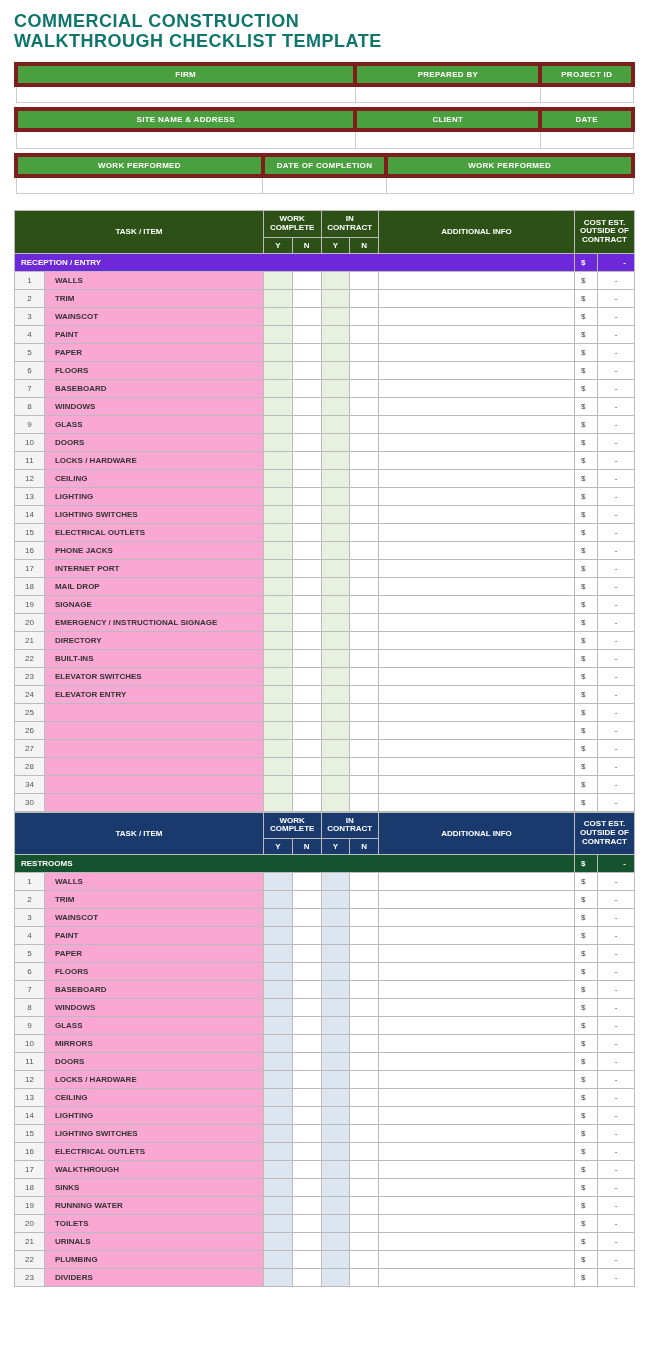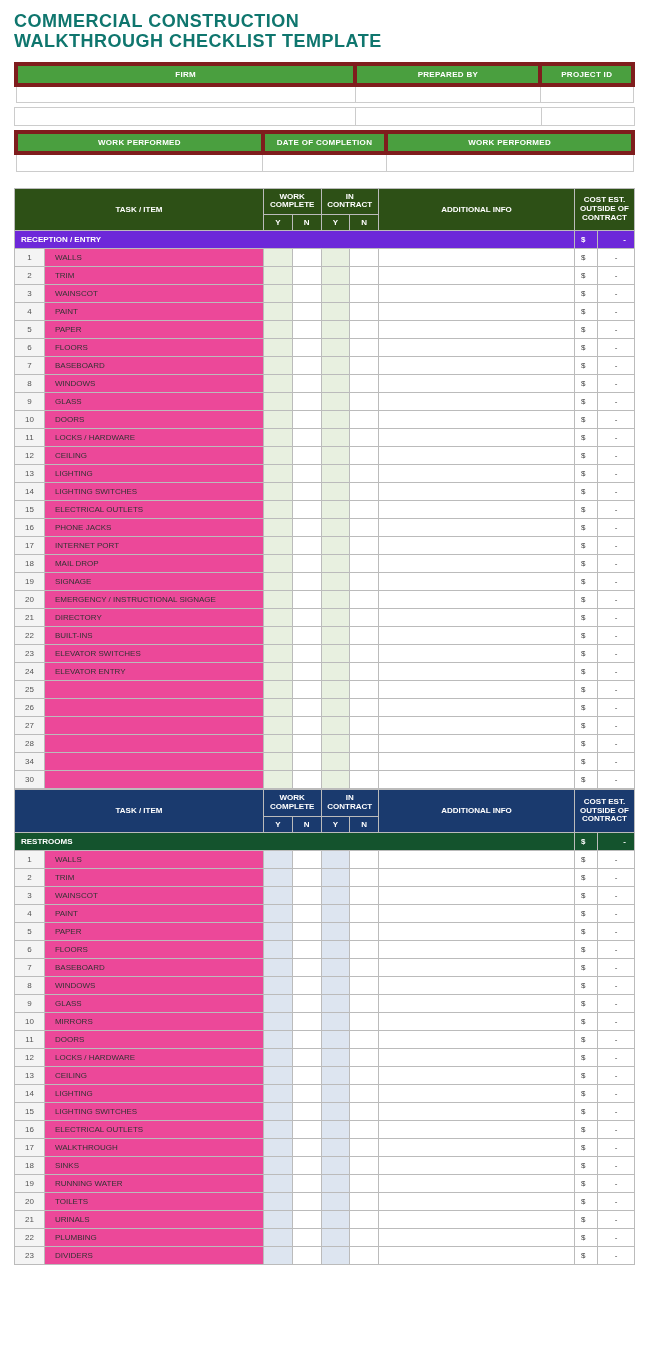--- a/index.html
+++ b/index.html
@@ -24,21 +24,21 @@
 .hdr-yn { color: #fff; font-weight: bold; text-align: center; font-size: 8px; padding: 3px 0; }
 .hdr-main.task { text-align: center; vertical-align: middle; }
 .hdr-main.twoline { line-height: 1.1; padding: 4px 2px; }
 .cat-row td { color: #fff; font-weight: bold; font-size: 8px; padding: 4px 6px; }
 .cat-green td { background: #6d28d9; }
 .cat-blue td { background: #14532d; }
 .cat-row .cost-dollar { text-align: left; padding-left: 6px; }
 .cat-row .cost-dash { text-align: right; padding-right: 8px; }
 
 .num-col { width: 26px; text-align: center; background: #f4f4f4; color: #555; }
-.name-col { width: 190px; padding-left: 10px; color: #333; background: #ec4899; }
+.name-col { width: 190px; padding-left: 10px; color: #333; background: #f9a8d4; font-weight: bold; }
 .yn-col { width: 25px; text-align: center; }
 .info-col { width: 170px; background: #fff; }
 .cost-d { width: 20px; padding-left: 6px; color: #444; }
 .cost-v { width: 32px; text-align: center; color: #444; }
 .shade-green { background: #e8f0e0; }
 .shade-blue { background: #dde5f0; }
 .data-row td { height: 18px; }
 </style>
 </head>
 <body>
@@ -58,20 +58,25 @@
   <tr>
     <td class="c1"></td>
     <td class="c2"></td>
     <td class="c3"></td>
   </tr>
 </tbody>
   </table>
 
 <table class="meta-table meta-r2">
   <tbody>
+      <tr>
+    <th class="c1">SITE NAME &amp; ADDRESS</th>
+    <th class="c2">CLIENT</th>
+    <th class="c3">DATE</th>
+  </tr>
   <tr>
     <td class="c1"></td>
     <td class="c2"></td>
     <td class="c3"></td>
   </tr>
 </tbody>
   </table>
 
 <table class="meta-table meta-r3">
   <tbody>

